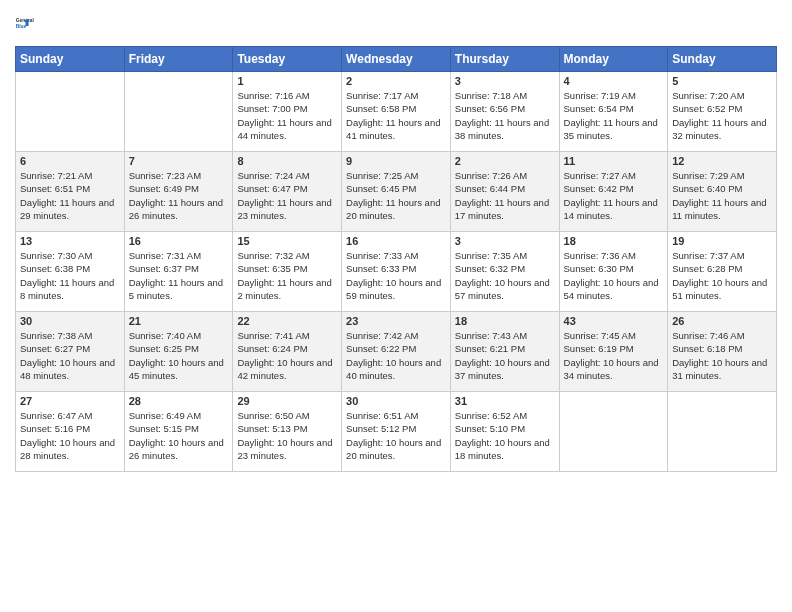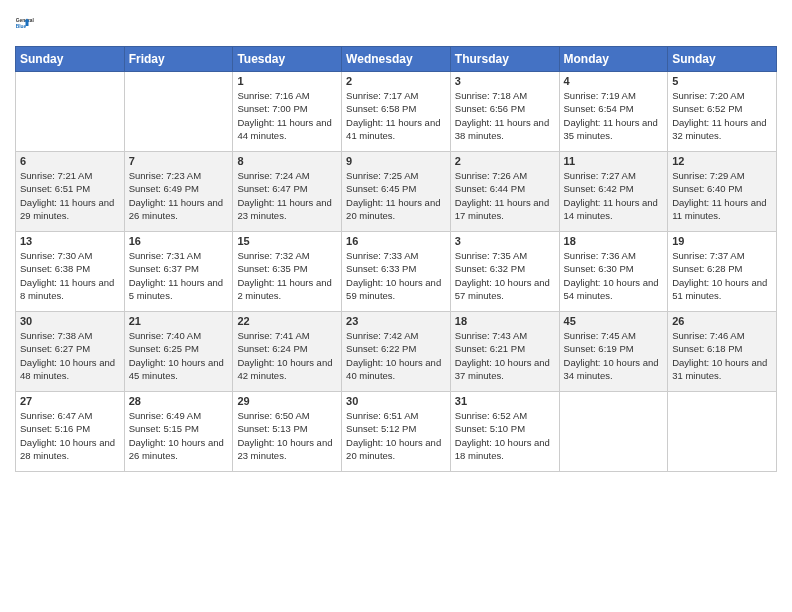--- a/index.html
+++ b/index.html
@@ -214,21 +214,21 @@
           </td>
           <td>
             <span class="day-number">23</span>
             <div class="day-info">Sunrise: 7:42 AM<br>Sunset: 6:22 PM<br>Daylight: 10 hours and 40 minutes.</div>
           </td>
           <td>
             <span class="day-number">18</span>
             <div class="day-info">Sunrise: 7:43 AM<br>Sunset: 6:21 PM<br>Daylight: 10 hours and 37 minutes.</div>
           </td>
           <td>
-            <span class="day-number">45</span>
+            <span class="day-number">43</span>
             <div class="day-info">Sunrise: 7:45 AM<br>Sunset: 6:19 PM<br>Daylight: 10 hours and 34 minutes.</div>
           </td>
           <td>
             <span class="day-number">26</span>
             <div class="day-info">Sunrise: 7:46 AM<br>Sunset: 6:18 PM<br>Daylight: 10 hours and 31 minutes.</div>
           </td>
         </tr>
         <tr>
           <td>
             <span class="day-number">27</span>

